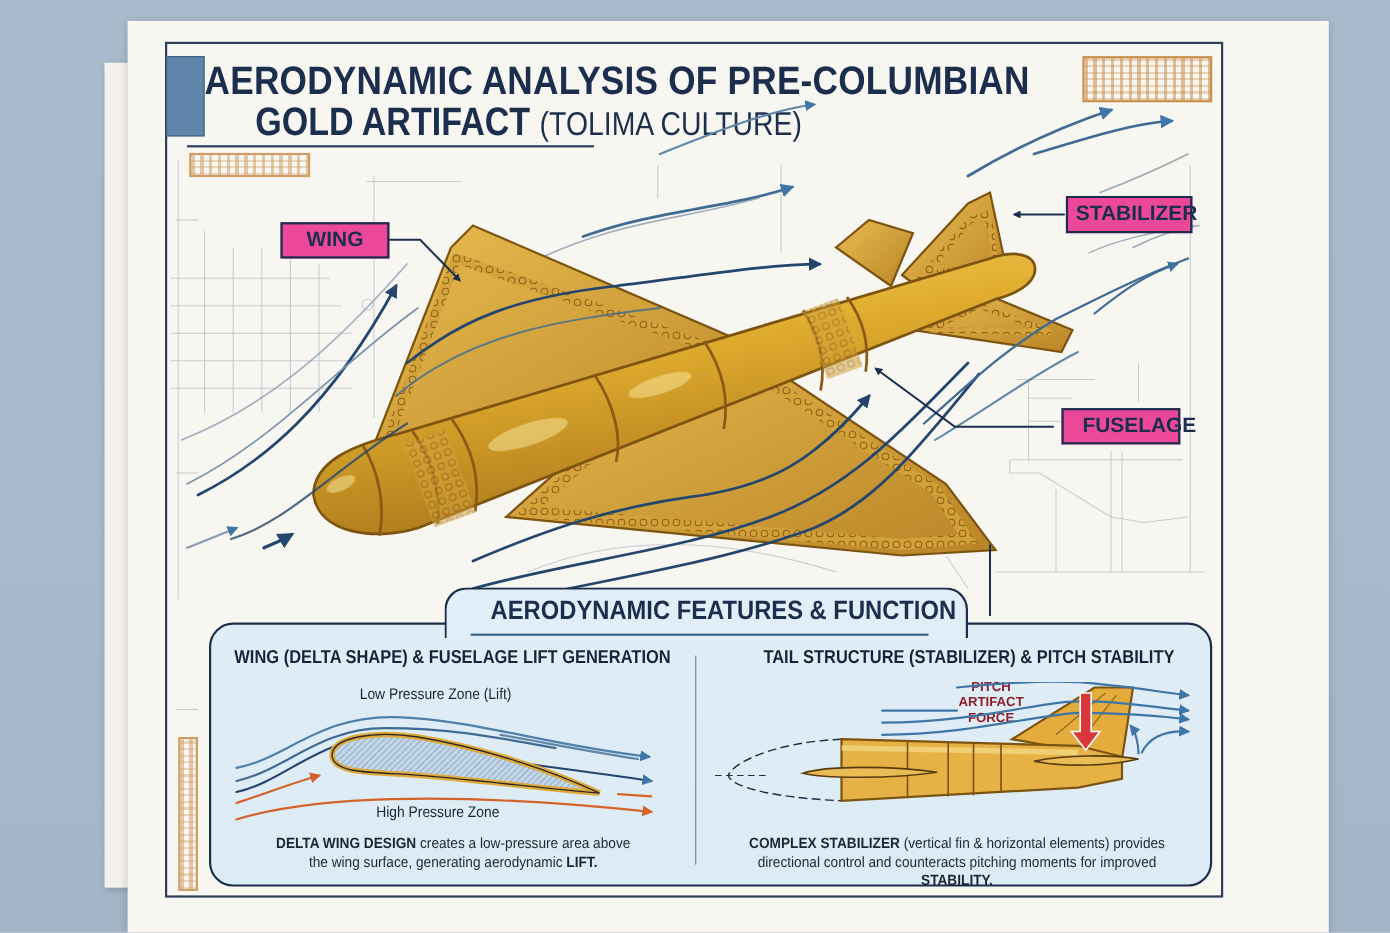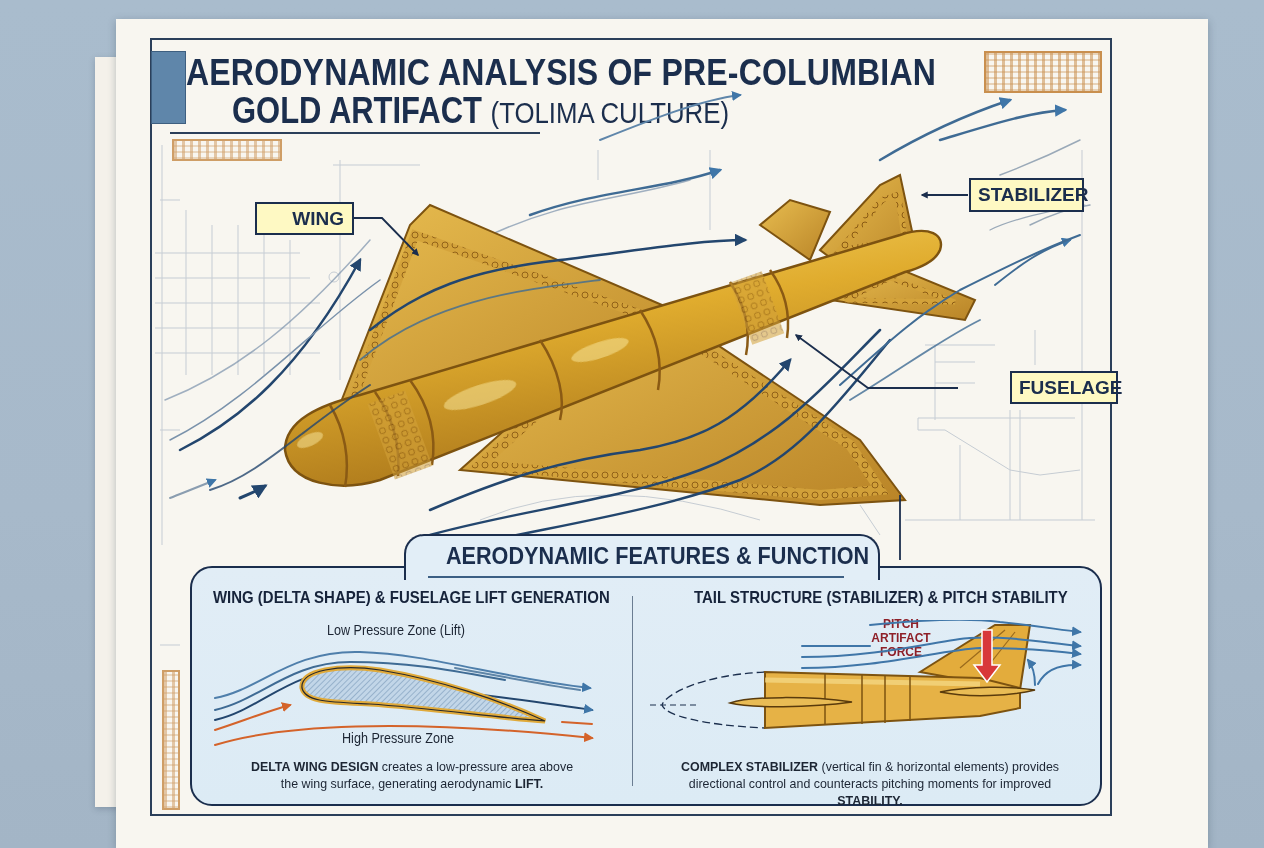--- a/index.html
+++ b/index.html
@@ -41,21 +41,21 @@
     position:absolute; left:170px; top:132px; width:370px; height:2px; background:#2b3f5a;
   }
   .deco {
     position:absolute; border:2px solid #c98f4e; box-sizing:border-box;
     background:
       repeating-linear-gradient(90deg, rgba(201,143,78,.55) 0 3px, transparent 3px 8px),
       repeating-linear-gradient(0deg, rgba(201,143,78,.35) 0 2px, transparent 2px 6px);
   }
   .grid-lines { position:absolute; left:0; top:0; width:1264px; height:848px; pointer-events:none; }
   .callout {
-    position:absolute; background:#fef9c3; border:2px solid #1b2e4d;
+    position:absolute; background:#ec4899; border:2px solid #1b2e4d;
     color:#1b2e4d; font-weight:bold; font-size:19px; line-height:1;
     padding:5px 8px; box-sizing:border-box; white-space:nowrap;
   }
   .panel {
     position:absolute; left:190px; top:566px; width:912px; height:240px;
     border:2px solid #1b2e4d; border-radius:22px;
     background:linear-gradient(180deg,#e1edf6 0%,#dcebf5 100%);
     box-sizing:border-box;
   }
   .panel-tab {
@@ -244,23 +244,23 @@
   </g>
 
   <g fill="none" stroke="#1b2e4d" stroke-width="1.8">
     <path d="M353 218 L382 218 L418 255" marker-end="url(#arrSmall)"></path>
     <path d="M968 195 L922 195" marker-end="url(#arrSmall)"></path>
     <path d="M958 388 L868 388 L796 335" marker-end="url(#arrSmall)"></path>
     <path d="M900 495 L900 560"></path>
   </g>
 </svg>
 
-<div class="callout" style="left:255px;top:202px;width:99px;height:33px;text-align:right;">WING</div>
+<div class="callout" style="left:255px;top:202px;width:99px;height:33px;text-align:center;">WING</div>
 <div class="callout" style="left:969px;top:178px;width:115px;height:34px;padding-left:7px;">STABILIZER</div>
-<div class="callout" style="left:1010px;top:371px;width:108px;height:33px;padding-left:7px;">FUSELAGE</div>
+<div class="callout" style="left:965px;top:371px;width:108px;height:33px;padding-left:17px;">FUSELAGE</div>
 
 <div class="panel"></div>
 <div class="panel-tab"></div>
 <div class="panel-title">AERODYNAMIC FEATURES &amp; FUNCTION</div>
 <div class="panel-title-rule"></div>
 <div class="panel-divider"></div>
 
 <div class="sec-title" style="left:213px;top:588px;">WING (DELTA SHAPE) &amp; FUSELAGE LIFT GENERATION</div>
 <div class="small-label" style="left:327px;top:622px;">Low Pressure Zone (Lift)</div>
 

